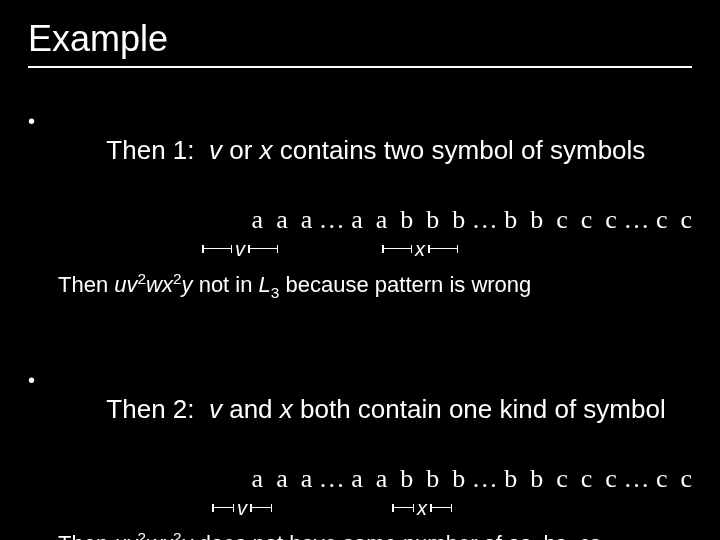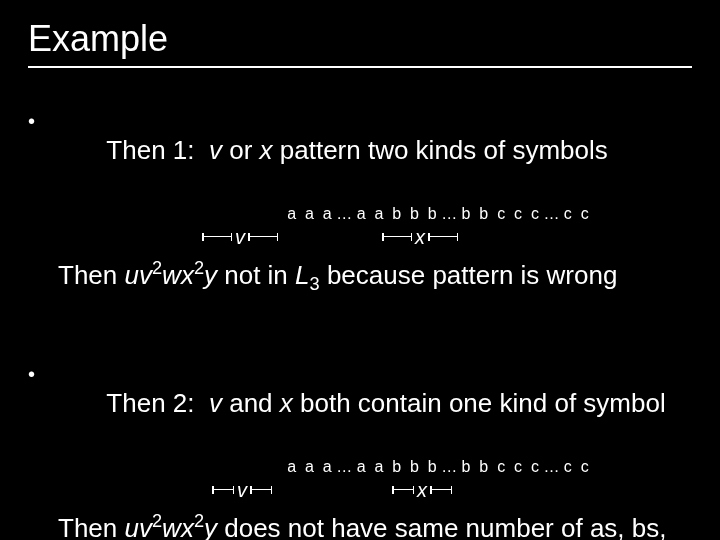--- a/index.html
+++ b/index.html
@@ -38,26 +38,27 @@
     font-size: 20px;
     margin-right: 14px;
     line-height: 26px;
   }
   .bullet .label {
     white-space: pre;
   }
   .it { font-style: italic; }
 
   .symrow {
-    font-size: 16px;
+    font-size: 26px;
     letter-spacing: 0px;
     margin: 6px 0 0 0;
     white-space: pre;
-    text-align: center;
+    text-align: right;
     padding-left: 156px;
+    font-family: Liberation Serif, serif;
   }
   .markers {
     position: relative;
     height: 28px;
     margin: 2px 0 4px 156px;
     font-size: 20px;
     font-style: italic;
   }
   .seg {
     position: absolute;
@@ -81,21 +82,21 @@
   }
   .seg .bar::before { left: 0; }
   .seg .bar::after  { right: 0; }
   .seg .lab {
     margin: 0 3px;
     position: relative;
     top: 1px;
   }
 
   .then {
-    font-size: 26px;
+    font-size: 22px;
     margin: 4px 0 0 30px;
     line-height: 1.3;
   }
   sup {
     font-size: 0.7em;
     vertical-align: super;
     font-style: normal;
   }
   sub {
     font-size: 0.7em;
@@ -107,21 +108,21 @@
 <body>
 
 <div class="slide">
 
   <div class="title">Example</div>
 
   <div class="case">
     <div class="bullet">
       <span class="dot">•</span>
       <span class="label">
-        <span>Then 1:</span><span>  </span><span class="it">v</span><span> or </span><span class="it">x</span><span> pattern two kinds of symbols</span>
+        <span>Then 1:</span><span>  </span><span class="it">v</span><span> or </span><span class="it">x</span><span> contains two symbol of symbols</span>
       </span>
     </div>
 
     <div class="symrow">a  a  a … a  a  b  b  b … b  b  c  c  c … c  c</div>
 
     <div class="markers">
       <div class="seg" style="left:18px;">
         <span class="bar" style="width:30px;"></span>
         <span class="lab">v</span>
         <span class="bar" style="width:30px;"></span>

